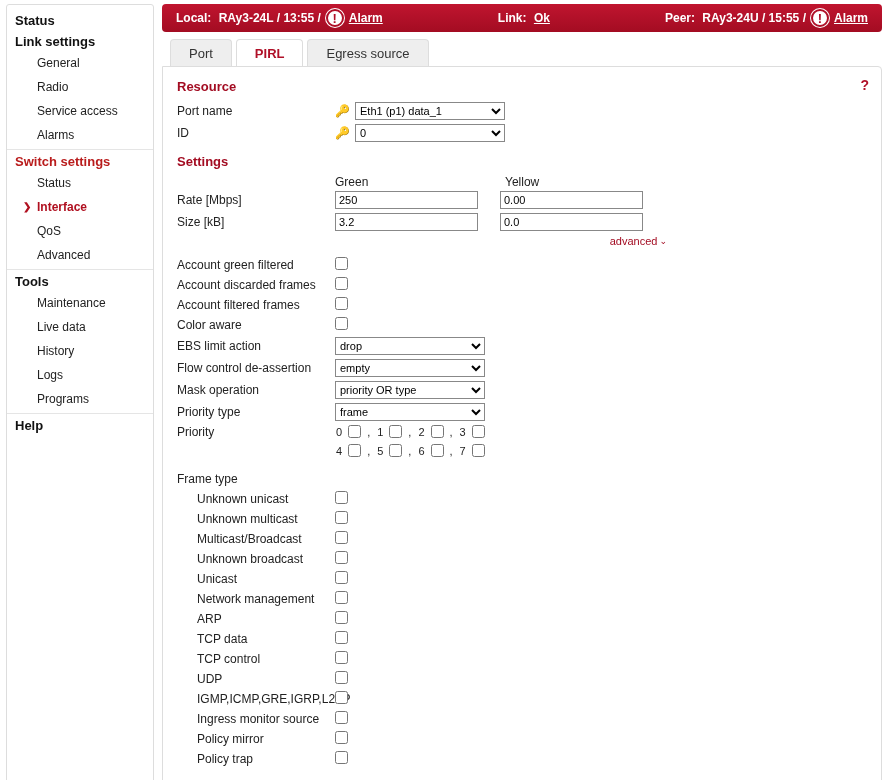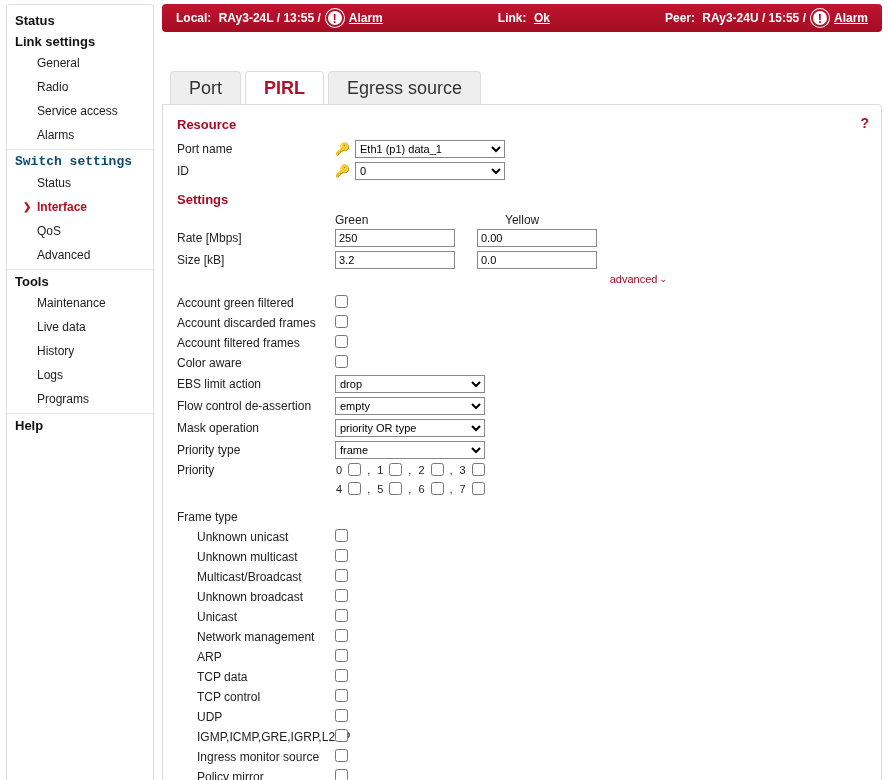--- a/index.html
+++ b/index.html
@@ -18,21 +18,21 @@
     border-radius: 3px;
     padding: 4px 0 6px 0;
     background: #fff;
   }
   .sidebar .section {
     padding: 4px 8px 2px 8px;
     font-weight: bold;
     font-size: 13px;
     color: #111;
   }
-  .sidebar .section.active { color: #0c4a6e; font-family: Liberation Mono, monospace; }
+  .sidebar .section.active { color: #b91c1c; }
   .sidebar .subitems { border-bottom: 1px solid #e5e5e5; padding-bottom: 2px; }
   .sidebar .item {
     padding: 5px 8px 5px 30px;
     font-size: 12px;
     color: #222;
     cursor: pointer;
   }
   .sidebar .item.active { color: #b01020; font-weight: bold; }
   .sidebar .item.active::before {
     content: "❯";
@@ -71,26 +71,25 @@
     font-size: 13px;
   }
   
   .tabs { display: flex; gap: 4px; padding-left: 8px; }
   .tab {
     background: #eee;
     border: 1px solid #ddd;
     border-bottom: none;
     border-radius: 4px 4px 0 0;
     padding: 6px 18px;
-    font-size: 18px;
+    font-size: 13px;
     color: #333;
     cursor: pointer;
     position: relative;
     top: 1px;
-    margin-top: 32px;
   }
   .tab.active {
     background: #fff;
     color: #b01028;
     font-weight: bold;
     border-color: #ddd;
   }
   
   .card {
     border: 1px solid #ddd;
@@ -118,21 +117,21 @@
   .ctrl { flex: 1; }
   select.wide, input.wide {
     width: 150px; height: 18px; font-size: 11px;
     border: 1px solid #888;
     background: #fff;
   }
   .col-headers { display: flex; margin-top: 6px; }
   .col-headers .label { width: 158px; }
   .col-headers .ch { width: 170px; font-size: 12px; color: #222; }
   .dual { display: flex; gap: 22px; }
-  .dual input { width: 120px; height: 18px; border: 1px solid #888; font-size: 11px; padding: 0 3px; }
+  .dual input { width: 143px; height: 18px; border: 1px solid #888; font-size: 11px; padding: 0 3px; }
   .advanced-row {
     display: flex; justify-content: flex-end;
     padding-right: 200px;
     color: #a30c22; font-size: 11px;
     margin: 2px 0 8px 0;
     gap: 2px;
   }
   .advanced-row .chev { font-size: 9px; position: relative; top: 1px; }
   input[type="checkbox"] { width: 13px; height: 13px; }
   .prio-line { display: flex; align-items: center; gap: 6px; font-size: 11px; color: #222; }

